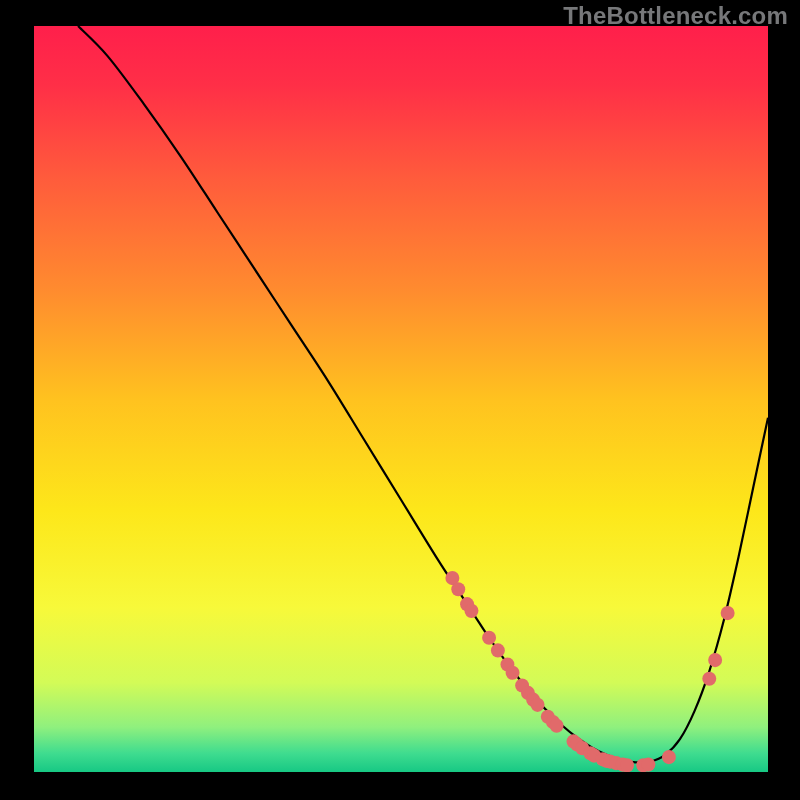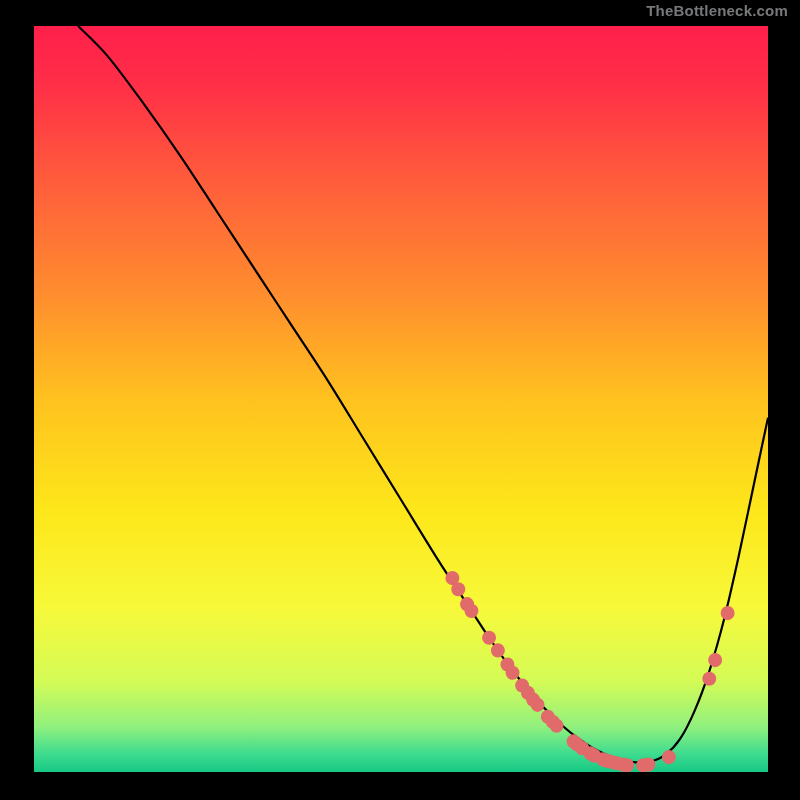--- a/index.html
+++ b/index.html
@@ -28,21 +28,21 @@
     width: 100%;
     height: 100%;
   }
   .attribution {
     position: absolute;
     top: 2px;
     right: 12px;
     color: #77787a;
     font-family: Arial, Helvetica, sans-serif;
     font-weight: bold;
-    font-size: 15px;
+    font-size: 24px;
     letter-spacing: 0.2px;
   }
 </style>
 </head>
 <body>
 
 <div class="attribution">TheBottleneck.com</div>
 
 <div id="plot-frame" class="plot-frame" style="left: 34px; top: 26px; width: 734px; height: 746px;">
   <svg id="grad-svg" class="gradient-bg" preserveAspectRatio="none" viewBox="0 0 734 746">

